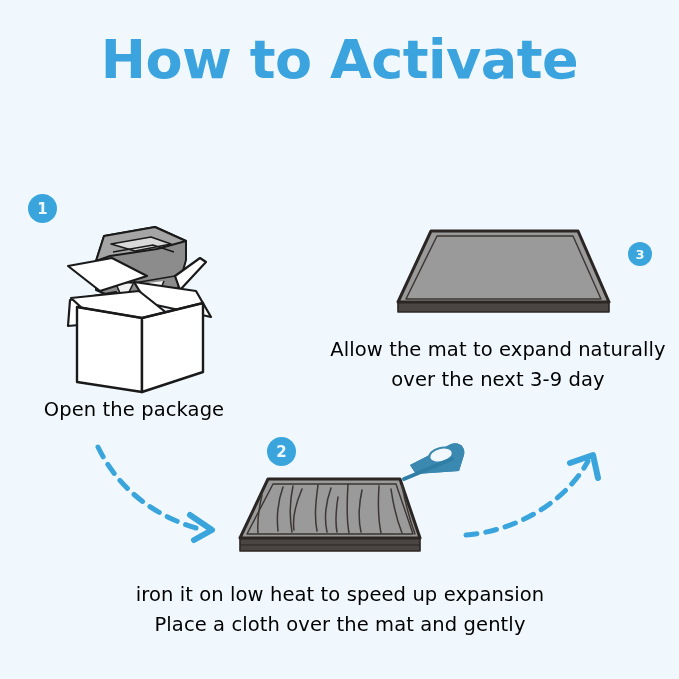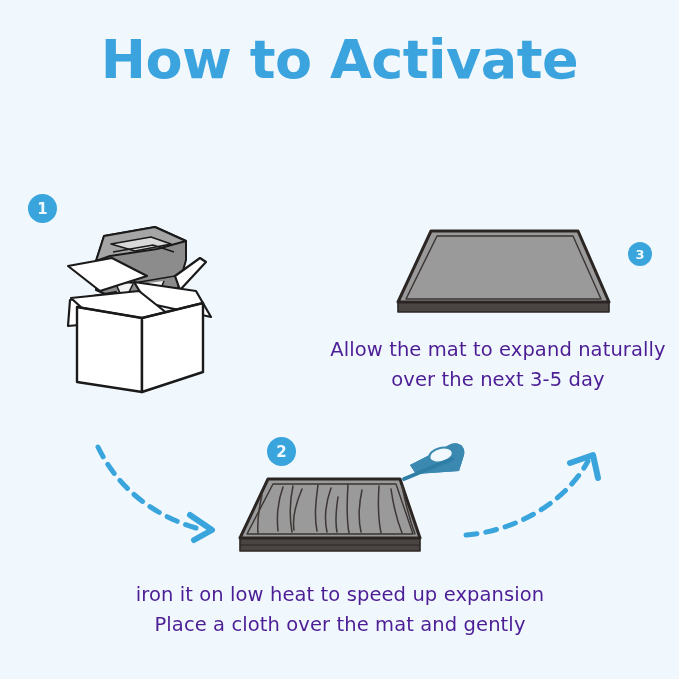--- a/index.html
+++ b/index.html
@@ -65,21 +65,21 @@
   .badge-3 {
     left: 628px;
     top: 242px;
     width: 24px;
     height: 24px;
     font-size: 13px;
   }
   .caption {
     position: absolute;
     text-align: center;
-    color: #4c1d95;
+    color: #000000;
     font-family: "DejaVu Sans", sans-serif;
     font-size: 19.5px;
     line-height: 1.55;
     letter-spacing: 0.1px;
   }
   .caption-1 {
     left: 0px;
     top: 395px;
     width: 268px;
   }
@@ -194,24 +194,27 @@
   <div class="badge badge-1">
     <span>1</span>
   </div>
   <div class="badge badge-2">
     <span>2</span>
   </div>
   <div class="badge badge-3">
     <span>3</span>
   </div>
 
+  <div class="caption caption-1">
+    <span>Open the package</span>
+  </div>
 
   <div class="caption caption-3">
     <div>Allow the mat to expand naturally</div>
-    <div>over the next 3-5 day</div>
+    <div>over the next 3-9 day</div>
   </div>
 
   <div class="caption caption-2">
     <div>iron it on low heat to speed up expansion</div>
     <div>Place a cloth over the mat and gently</div>
   </div>
 
 </div>
 
 </body></html>

